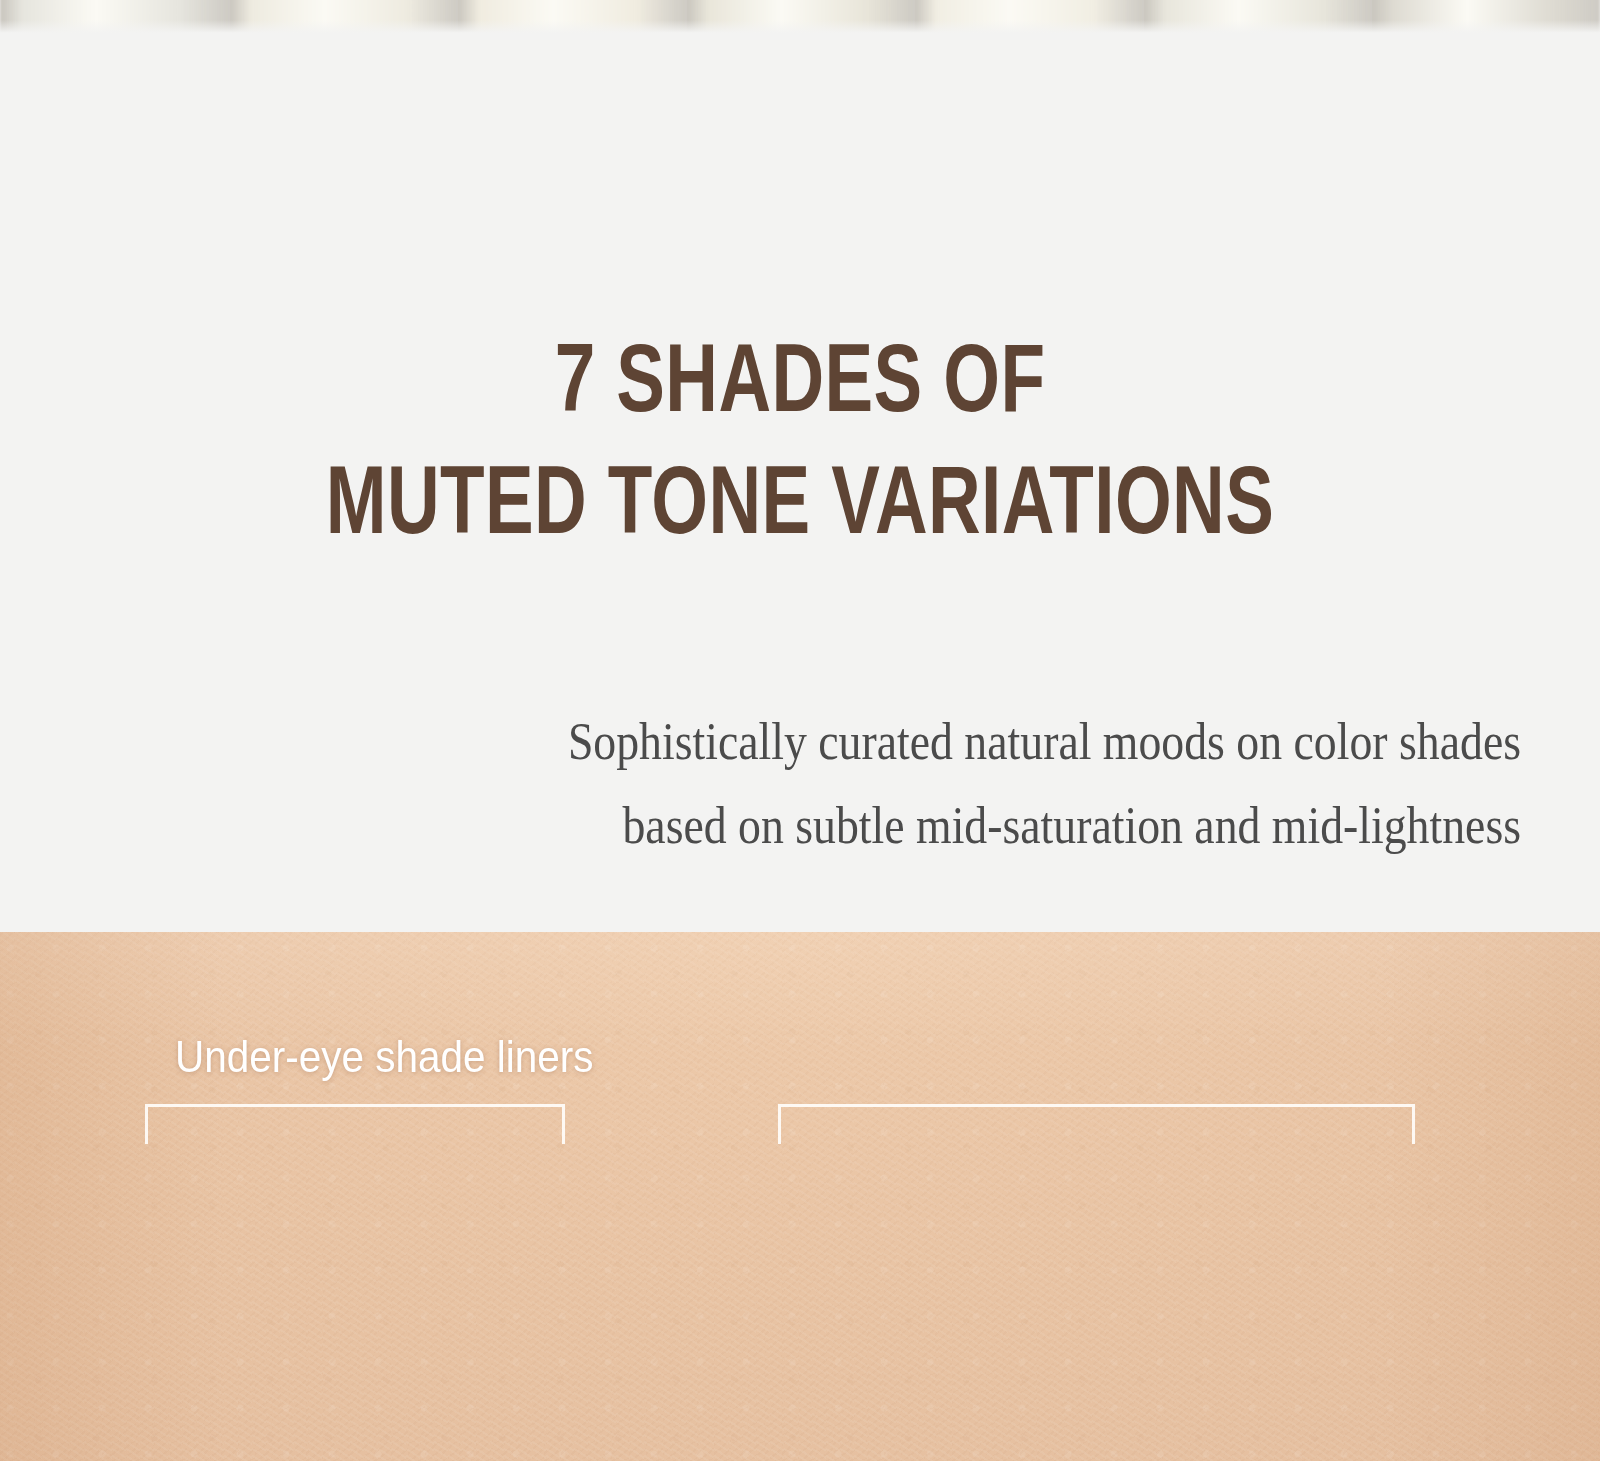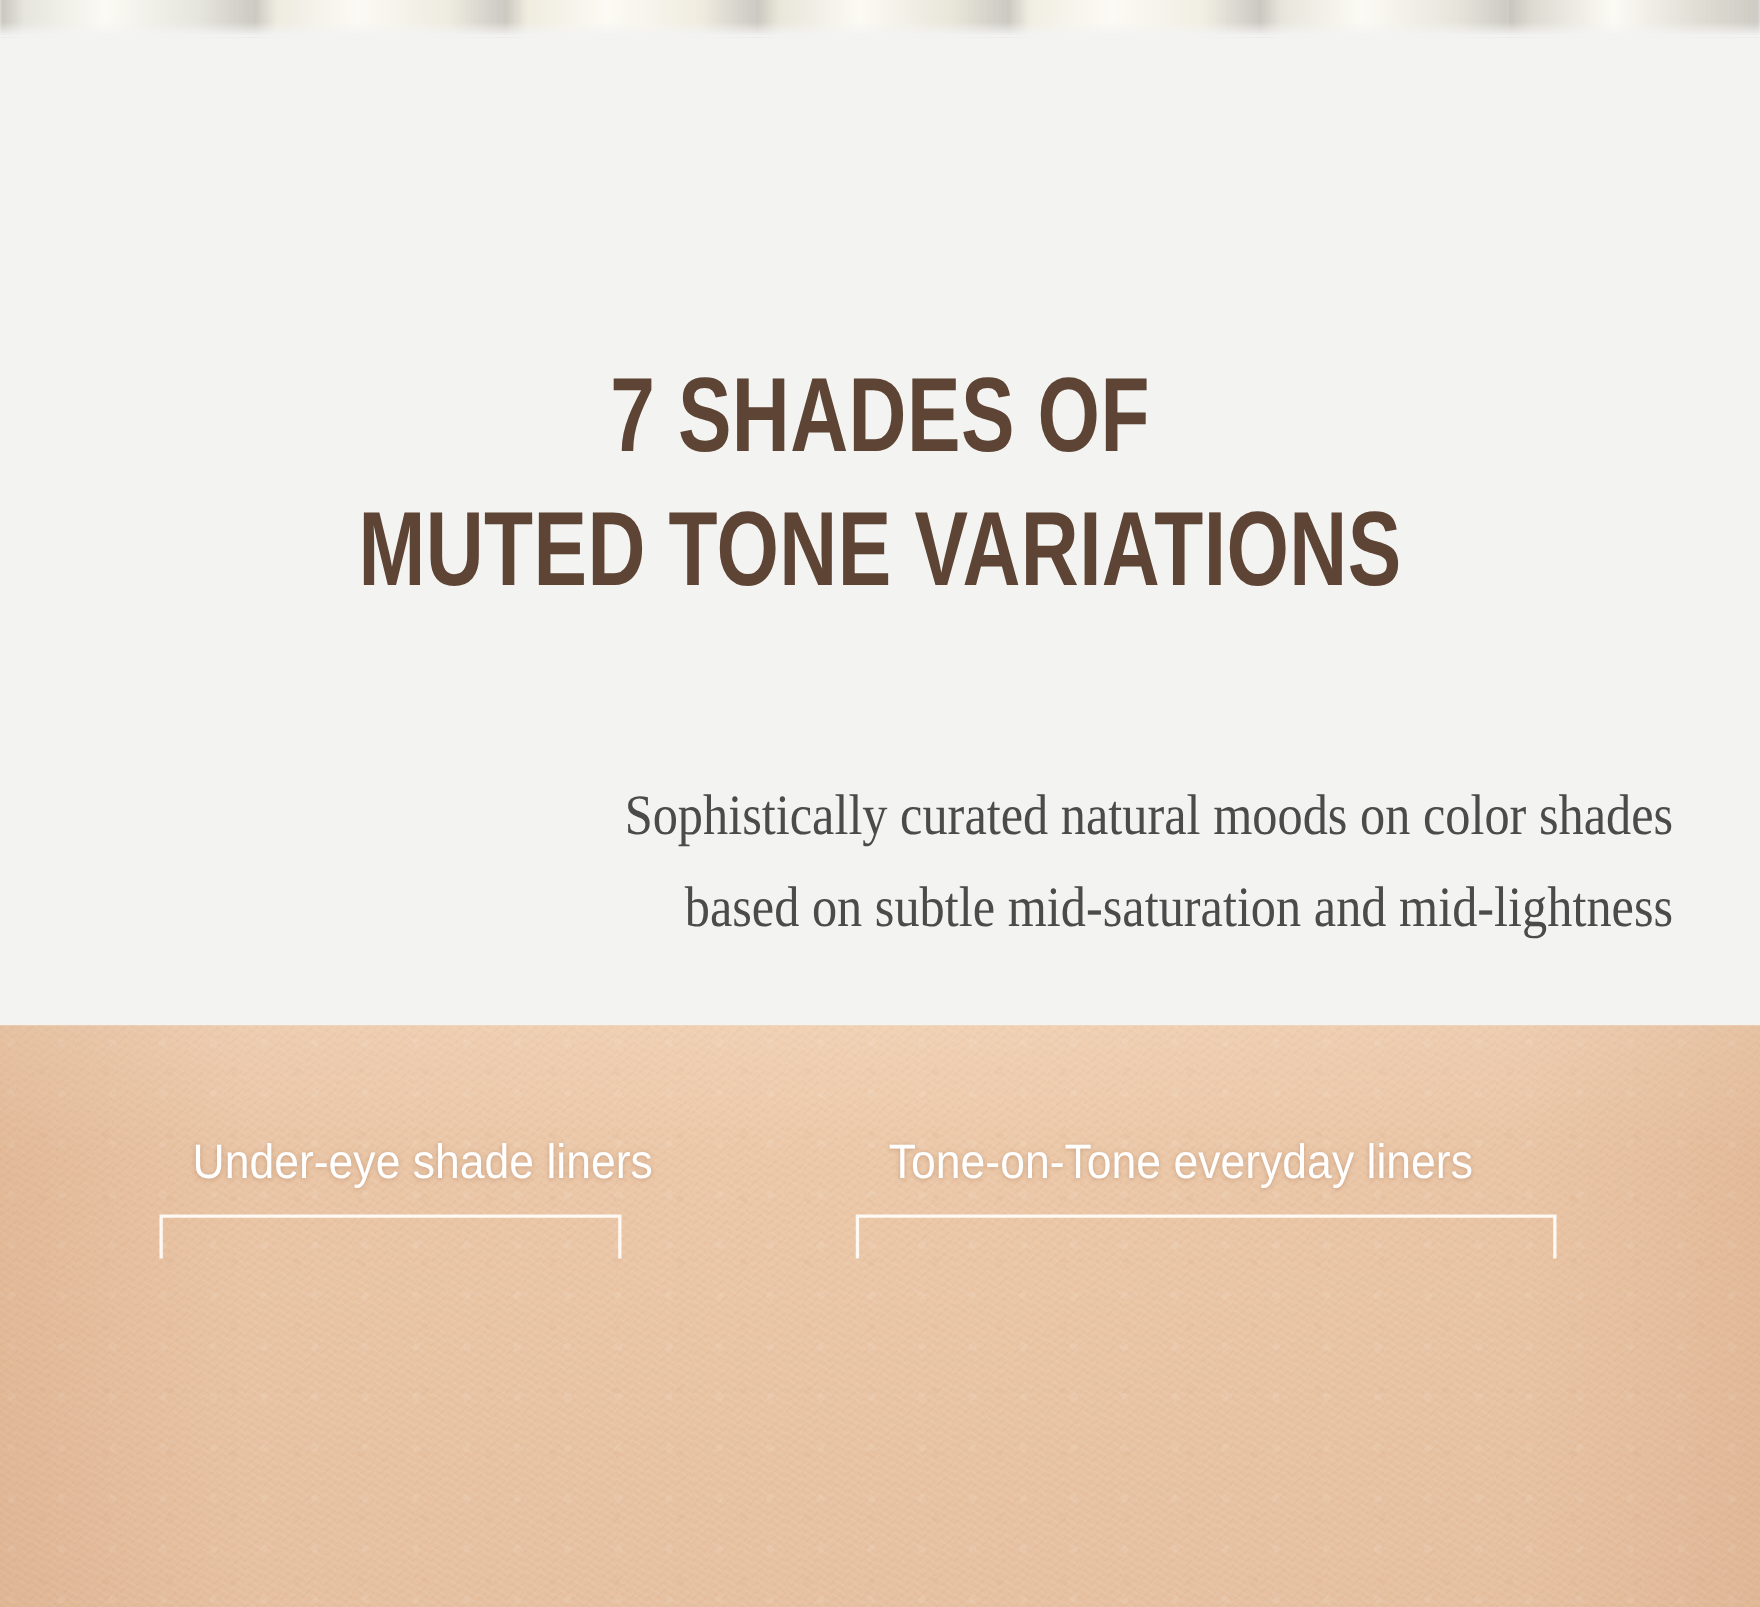--- a/index.html
+++ b/index.html
@@ -186,18 +186,15 @@
     <div class="skin-texture"></div>
 
     <div class="skin-vignette"></div>
   </div>
 
   <div class="group-label left">
     <span>Under-eye shade liners</span>
   </div>
   <div class="bracket left"></div>
 
-  <div class="group-label right">
-    <span>Tone-on-Tone everyday liners</span>
-  </div>
   <div class="bracket right"></div>
 
 </div>
 
 </body></html>

